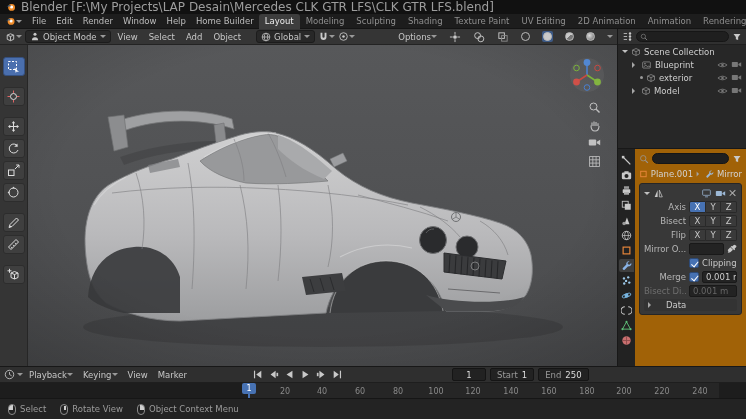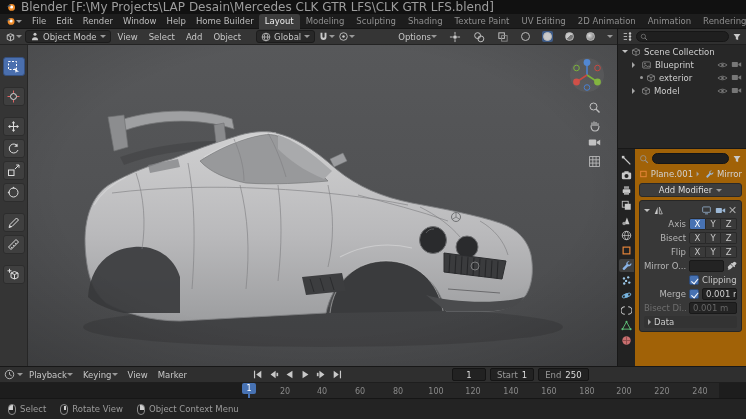--- a/index.html
+++ b/index.html
@@ -74,21 +74,21 @@
   .plabel{width:42px;text-align:right;color:#b5b5b5;white-space:nowrap;overflow:hidden;flex:none;}
   .seg{display:flex;flex:1;min-width:0;}
   .seg span{flex:1;text-align:center;background:#3a3a3a;border:1px solid #292929;border-left:none;height:12px;line-height:11px;color:#c9c9c9;}
   .seg span:first-child{border-left:1px solid #292929;border-radius:2px 0 0 2px;}
   .seg span:last-child{border-radius:0 2px 2px 0;}
   .seg span.on{background:#4772b3;color:#fff;}
   .field{flex:1;min-width:0;background:#232323;border:1px solid #191919;border-radius:2px;height:12px;line-height:11px;padding:0 3px;color:#ccc;white-space:nowrap;overflow:hidden;}
   .field.dim{color:#666;}
   .chk{width:10px;height:10px;flex:none;border-radius:2px;background:#4772b3;border:1px solid #2d4a77;position:relative;}
   .chk::after{content:"";position:absolute;left:2.6px;top:0.6px;width:3px;height:5.5px;border:solid #fff;border-width:0 1.5px 1.5px 0;transform:rotate(40deg);}
-  .subpanel{height:12px;background:#333;border-radius:2px;display:flex;align-items:center;gap:0;padding:0 4px;color:#c9c9c9;}
+  .subpanel{height:12px;background:#333;border-radius:2px;display:flex;align-items:center;gap:12px;padding:0 4px;color:#c9c9c9;}
 
   
   #timeline{left:0;top:366px;width:746px;height:32px;background:#2f2f2f;border-top:1px solid #181818;}
   .tl-head{position:relative;height:15px;display:flex;align-items:center;gap:2px;padding:0 4px;font-size:8.5px;}
   .transport{position:absolute;left:250px;top:1px;display:flex;gap:1px;}
   .tbtn{width:15px;height:13px;display:flex;align-items:center;justify-content:center;border-radius:2px;}
   .tl-fields{position:absolute;left:452px;top:1px;display:flex;gap:4px;}
   .num{background:#222;border:1px solid #151515;border-radius:2px;height:13px;display:flex;align-items:center;justify-content:center;gap:4px;padding:0 6px;color:#ddd;}
   .tl-ruler{position:relative;height:16px;background:#262626;border-top:1px solid #1e1e1e;overflow:hidden;}
   .tick{position:absolute;top:4px;transform:translateX(-50%);color:#8a8a8a;font-size:8px;}
@@ -554,24 +554,20 @@
         <svg width="10" height="10" viewBox="0 0 13 13">
             <rect x="2.5" y="2.5" width="8" height="8" fill="none" stroke="#e8863a" stroke-width="1.4"></rect>
           </svg>
         <span>Plane.001</span>
         <span class="tri-r" style="transform:scale(.8)"></span>
         <svg width="10" height="10" viewBox="0 0 13 13">
             <path d="M10.2 1.6 a3 3 0 0 0 -3.9 3.7 L2.2 9.4 a1.5 1.5 0 0 0 2.1 2.1 L8.4 7.4 a3 3 0 0 0 3.7 -3.9 L10 5.6 8.1 5.1 7.6 3.2Z" fill="#9cb8d6"></path>
           </svg>
         <span>Mirror</span>
       </div>
-      <div class="addmod">
-        <span>Add Modifier</span>
-        <span class="cv"></span>
-      </div>
       <div class="modpanel">
         <div class="prow">
           <span class="tri-d"></span>
           <svg width="11" height="11" viewBox="0 0 13 13">
               <path d="M2 10.5 L5.5 2.5 V10.5Z" fill="#c9c9c9"></path>
               <path d="M7.5 2.5 L11 10.5 H7.5Z" fill="none" stroke="#c9c9c9" stroke-width="0.9"></path>
             </svg>
           <span style="flex:1"></span>
           <svg width="11" height="10" viewBox="0 0 13 13">
               <rect x="1.5" y="2.5" width="10" height="7" rx="1" fill="none" stroke="#9cb8d6"></rect>

